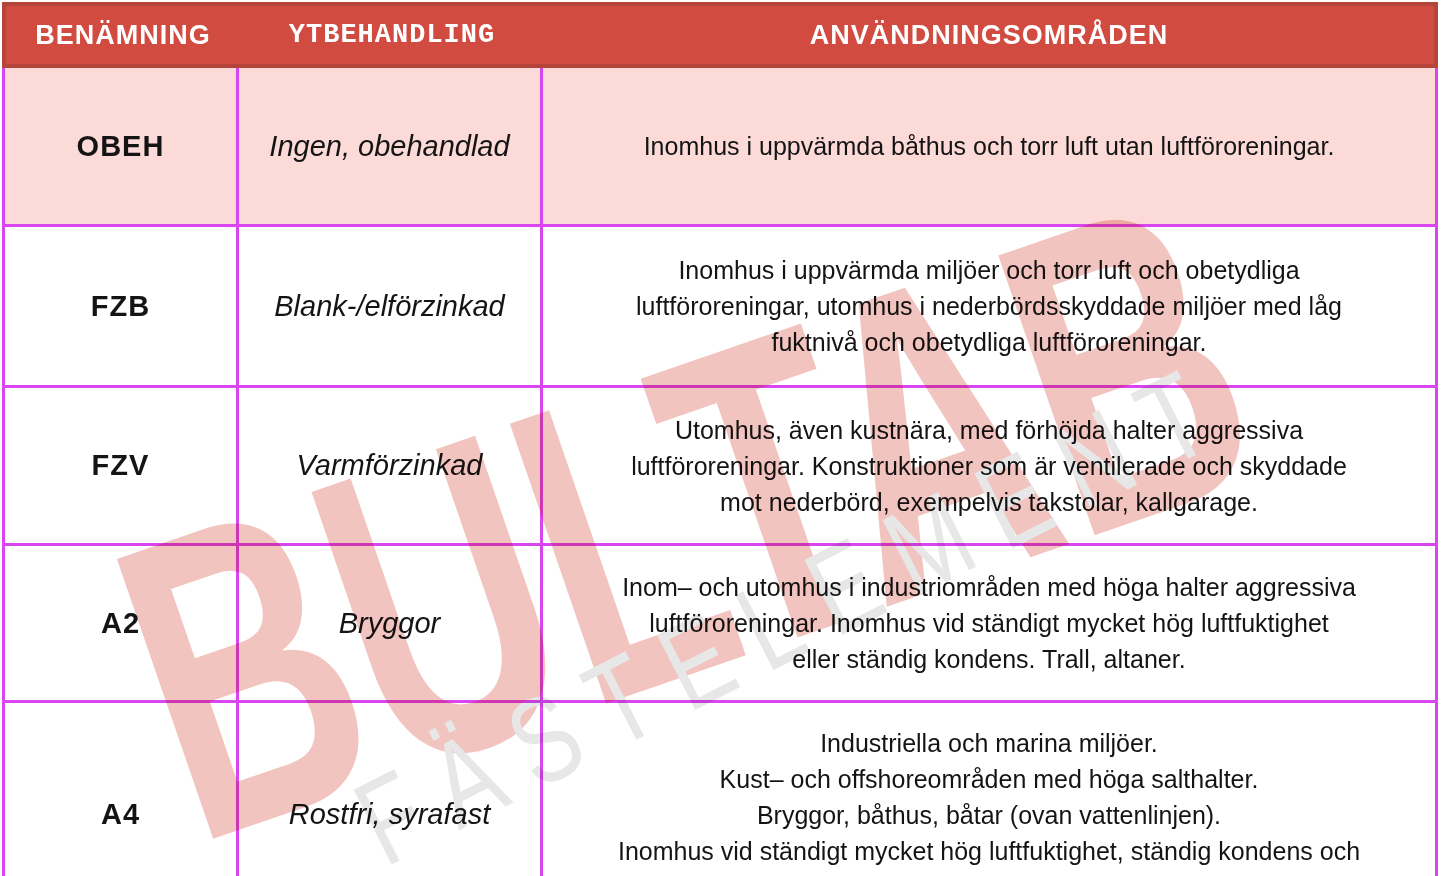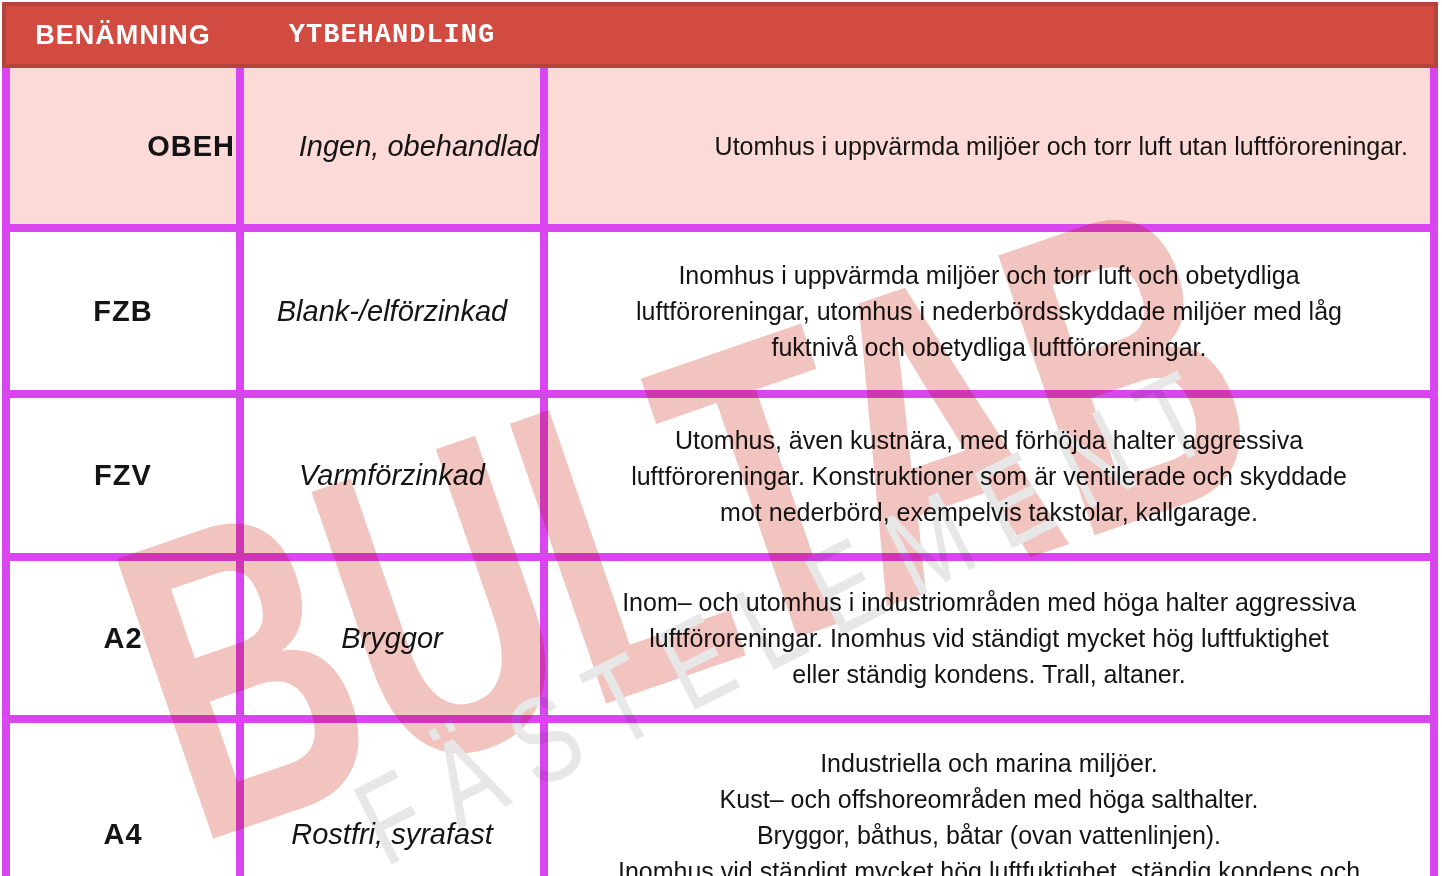--- a/index.html
+++ b/index.html
@@ -28,26 +28,26 @@
   .hcell.c2 { width:304px;font-family:Liberation Mono, monospace; }
   .hcell.c3 { flex:1; }
 
   
   table.tbl {
     position:absolute; left:2px; top:68px; width:1436px;
     border-collapse:collapse; table-layout:fixed;
     z-index:1;
   }
   table.tbl td {
-    border:8px solid #d946ef;
+    border:3px solid #d946ef;
     vertical-align:middle;
     text-align:center;
     background:#ffffff;
   }
-  table.tbl tr:first-child td { border-top:none;text-align:right; }
+  table.tbl tr:first-child td { border-top:none; }
   table.tbl tr:last-child td { border-bottom:4px solid #161616; }
 
   tr.hl td { background:#fcdad7; }
 
   td.code   { font-weight:bold; font-size:29px; letter-spacing:1px; }
   td.surface{ font-style:italic; font-size:29px; }
   td.usage  { font-size:25px; line-height:36px; white-space:pre-line; padding:6px 22px; }
 
   tr.r1 td { height:144px; }
   tr.r2 td { height:146px; }
@@ -72,33 +72,34 @@
   }
 </style>
 </head>
 <body>
 
 <div class="page">
 
   <div class="header-bar">
     <div class="hcell c1">BENÄMNING</div>
     <div class="hcell c2">YTBEHANDLING</div>
+    <div class="hcell c3">ANVÄNDNINGSOMRÅDEN</div>
   </div>
 
   <table class="tbl">
     <colgroup>
       <col style="width:234px">
       <col style="width:304px">
       <col>
     </colgroup>
     <tbody>
       <tr class="r1 hl">
         <td class="code">OBEH</td>
         <td class="surface">Ingen, obehandlad</td>
-        <td class="usage">Utomhus i uppvärmda miljöer och torr luft utan luftföroreningar.</td>
+        <td class="usage">Inomhus i uppvärmda båthus och torr luft utan luftföroreningar.</td>
       </tr>
       <tr class="r2">
         <td class="code">FZB</td>
         <td class="surface">Blank-/elförzinkad</td>
         <td class="usage">Inomhus i uppvärmda miljöer och torr luft och obetydliga
 luftföroreningar, utomhus i nederbördsskyddade miljöer med låg
 fuktnivå och obetydliga luftföroreningar.</td>
       </tr>
       <tr class="r3">
         <td class="code">FZV</td>

